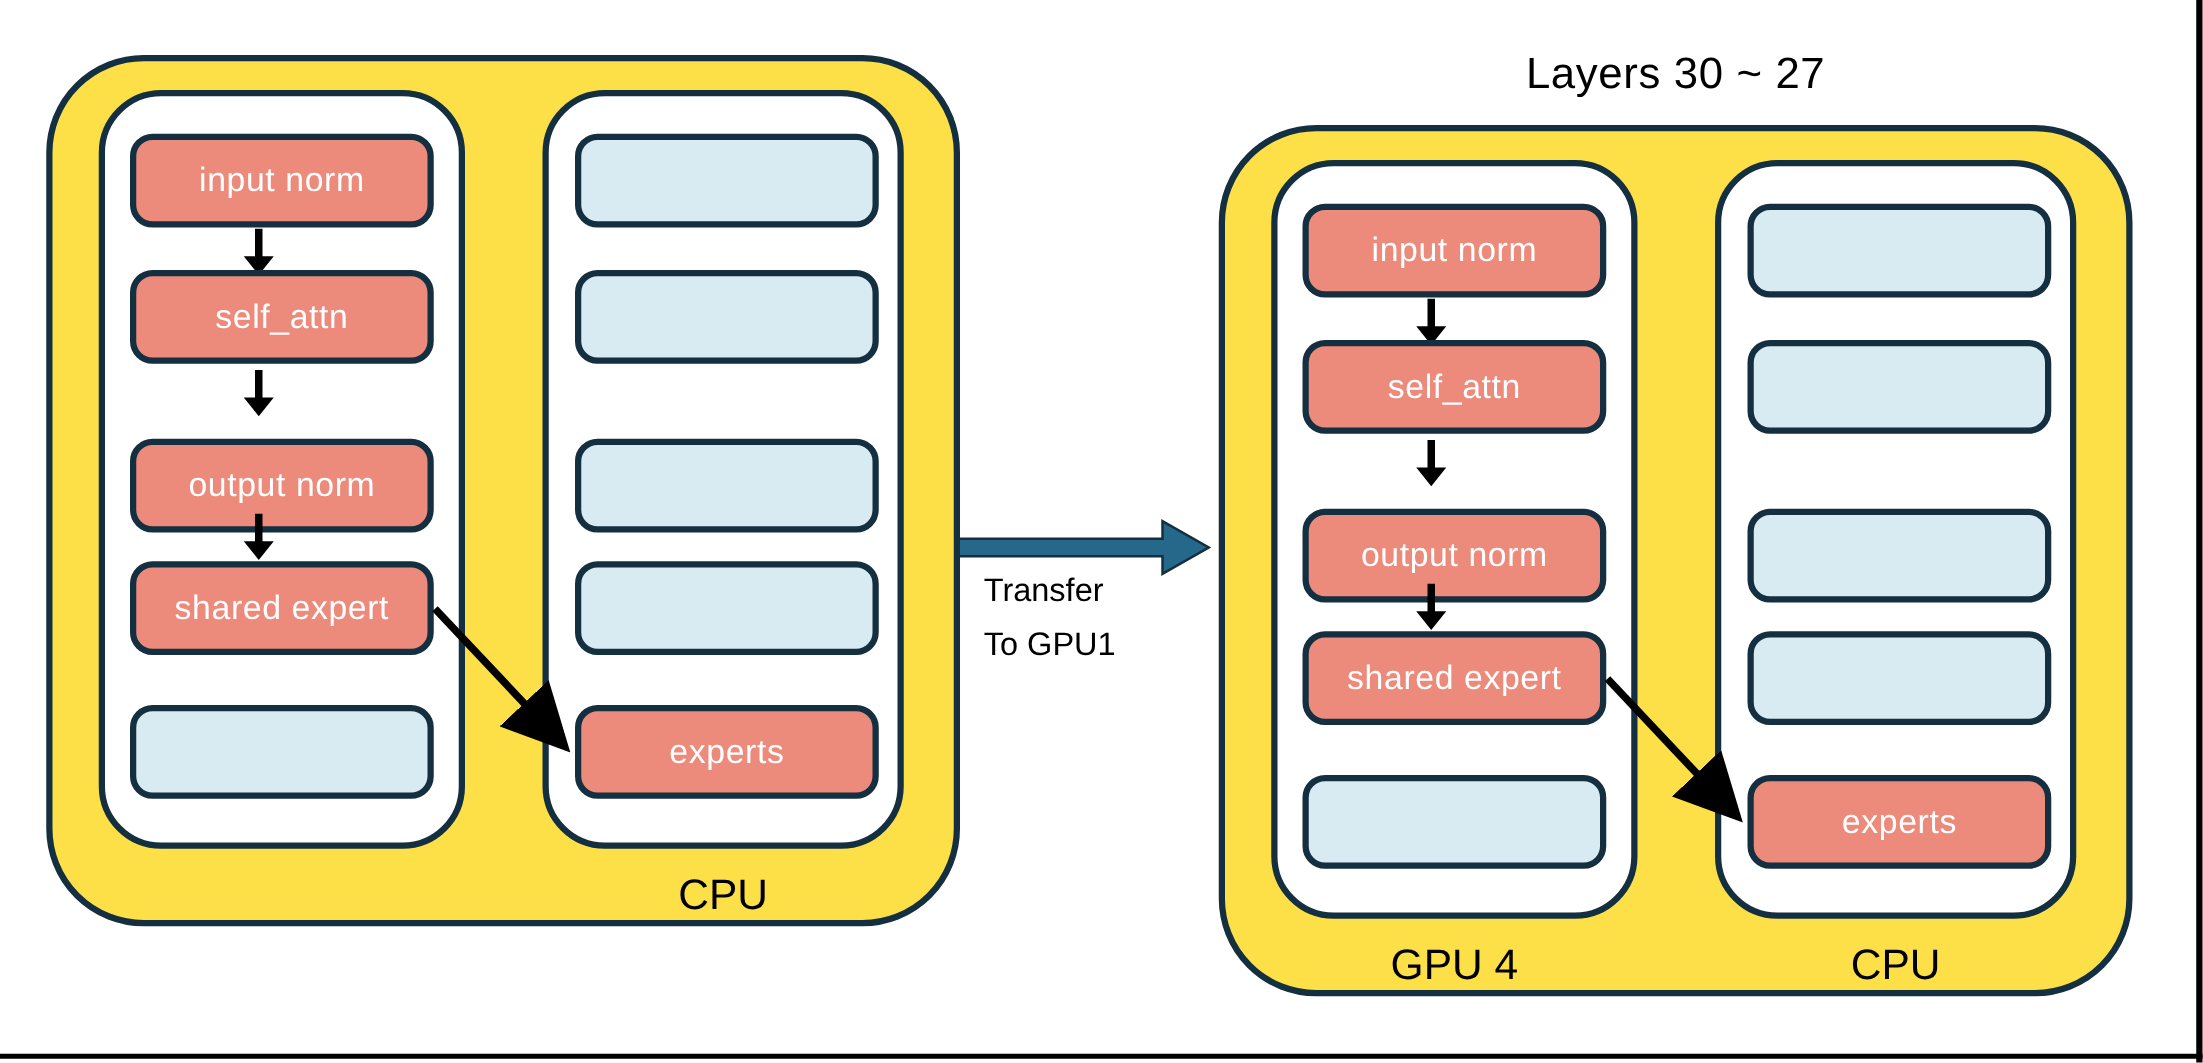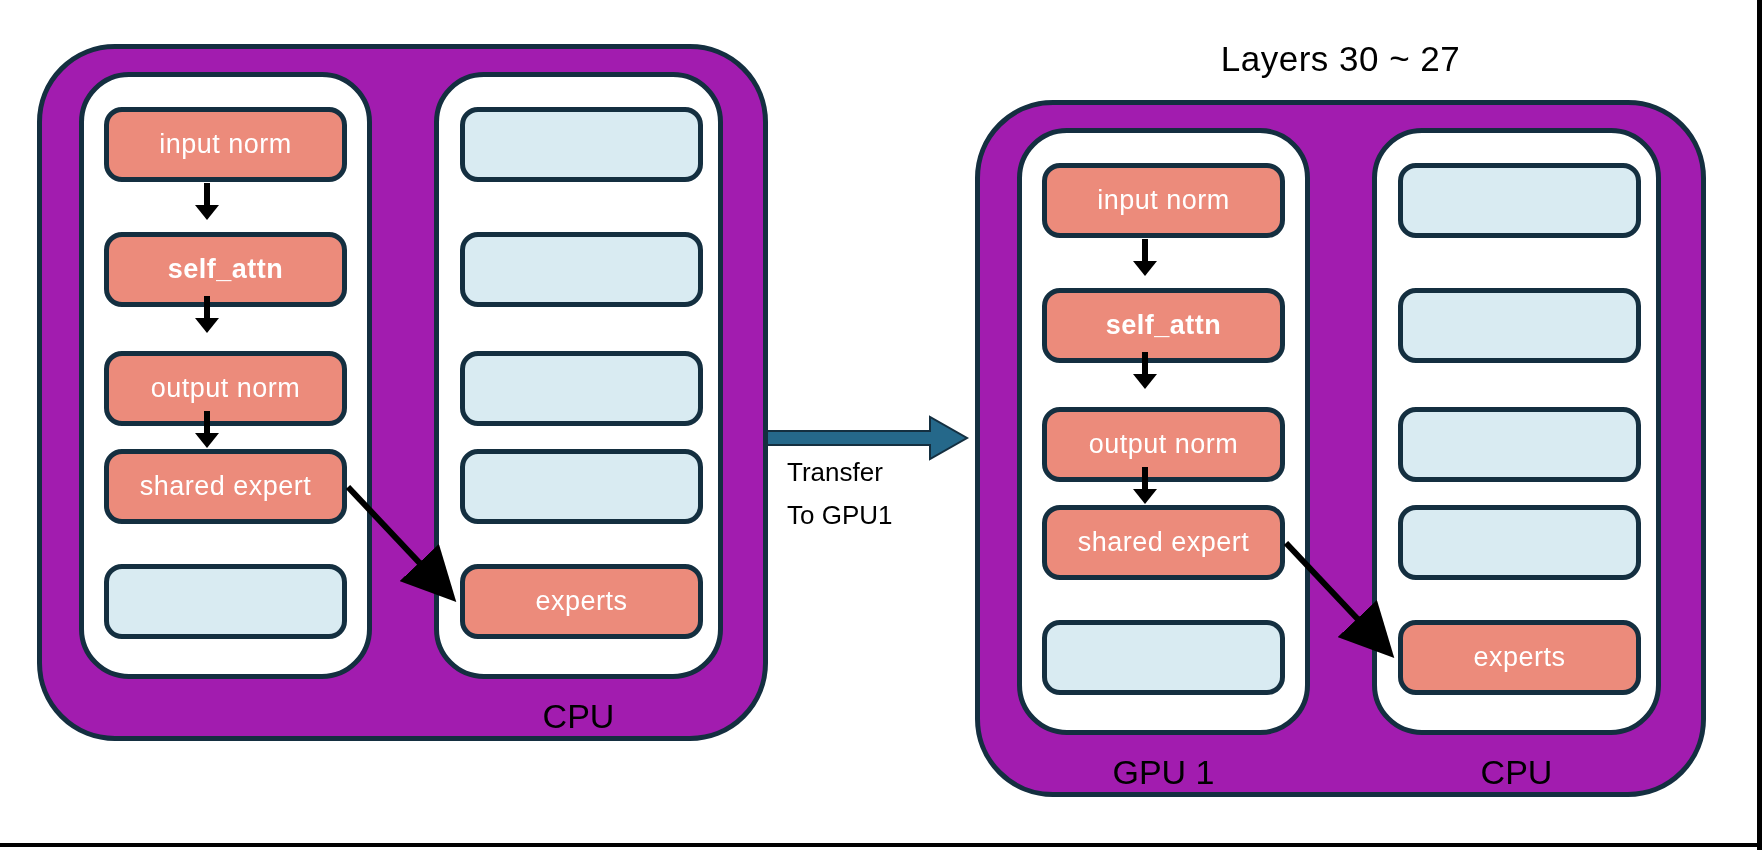--- a/index.html
+++ b/index.html
@@ -27,21 +27,21 @@
     text-align:center;
     color:var(--ink);
     letter-spacing:0.5px;
   }
   .outer{
     position:relative;
     margin-top:8px;
     height:697px;
     border:5px solid var(--navy);
     border-radius:78px;
-    background:#a21caf;
+    background:#fde047;
     padding-left:48px;
   }
   .inner{
     position:absolute;
     top:23px;
     height:607px;
     border:5px solid var(--navy);
     border-radius:50px;
     background:#fff;
   }
@@ -57,21 +57,21 @@
     display:flex;
     align-items:center;
     justify-content:center;
     font-size:27px;
     color:#ffffff;
     letter-spacing:0.5px;
   }
   .inner.cpu .module{left:21px;}
   .module.salmon{background:var(--salmon);}
   .module.blue{background:var(--blue);}
-  .r0{top:30px;} .r1{top:155px;font-weight:bold;} .r2{top:274px;} .r3{top:372px;} .r4{top:487px;}
+  .r0{top:30px;} .r1{top:139px;} .r2{top:274px;} .r3{top:372px;} .r4{top:487px;}
   
   .varrow{
     position:absolute;
     left:110px;
     width:26px;
     height:37px;
   }
   .varrow::before{
     content:"";
     position:absolute;
@@ -188,21 +188,21 @@
 
     <svg class="diag" viewBox="0 0 721 687">
       <defs>
         <marker id="ah-right" markerWidth="9" markerHeight="9" refX="6.5" refY="4.5" orient="auto">
           <path d="M0,0 L9,4.5 L0,9 z" fill="#000"></path>
         </marker>
       </defs>
       <line x1="306" y1="438" x2="404" y2="542" stroke="#000" stroke-width="6" marker-end="url(#ah-right)"></line>
     </svg>
 
-    <div class="col-label gpu">GPU 1</div>
+    <div class="col-label gpu">GPU 4</div>
     <div class="col-label cpu">CPU</div>
   </div>
 </div>
 
 <svg class="transfer-arrow" viewBox="0 0 204 48">
   <polygon points="1,17 164,17 164,3 201,24 164,45 164,31 1,31" fill="var(--teal)" stroke="var(--navy)" stroke-width="2"></polygon>
 </svg>
 <div class="transfer-label">
   <div>Transfer</div>
   <div>To GPU1</div>

